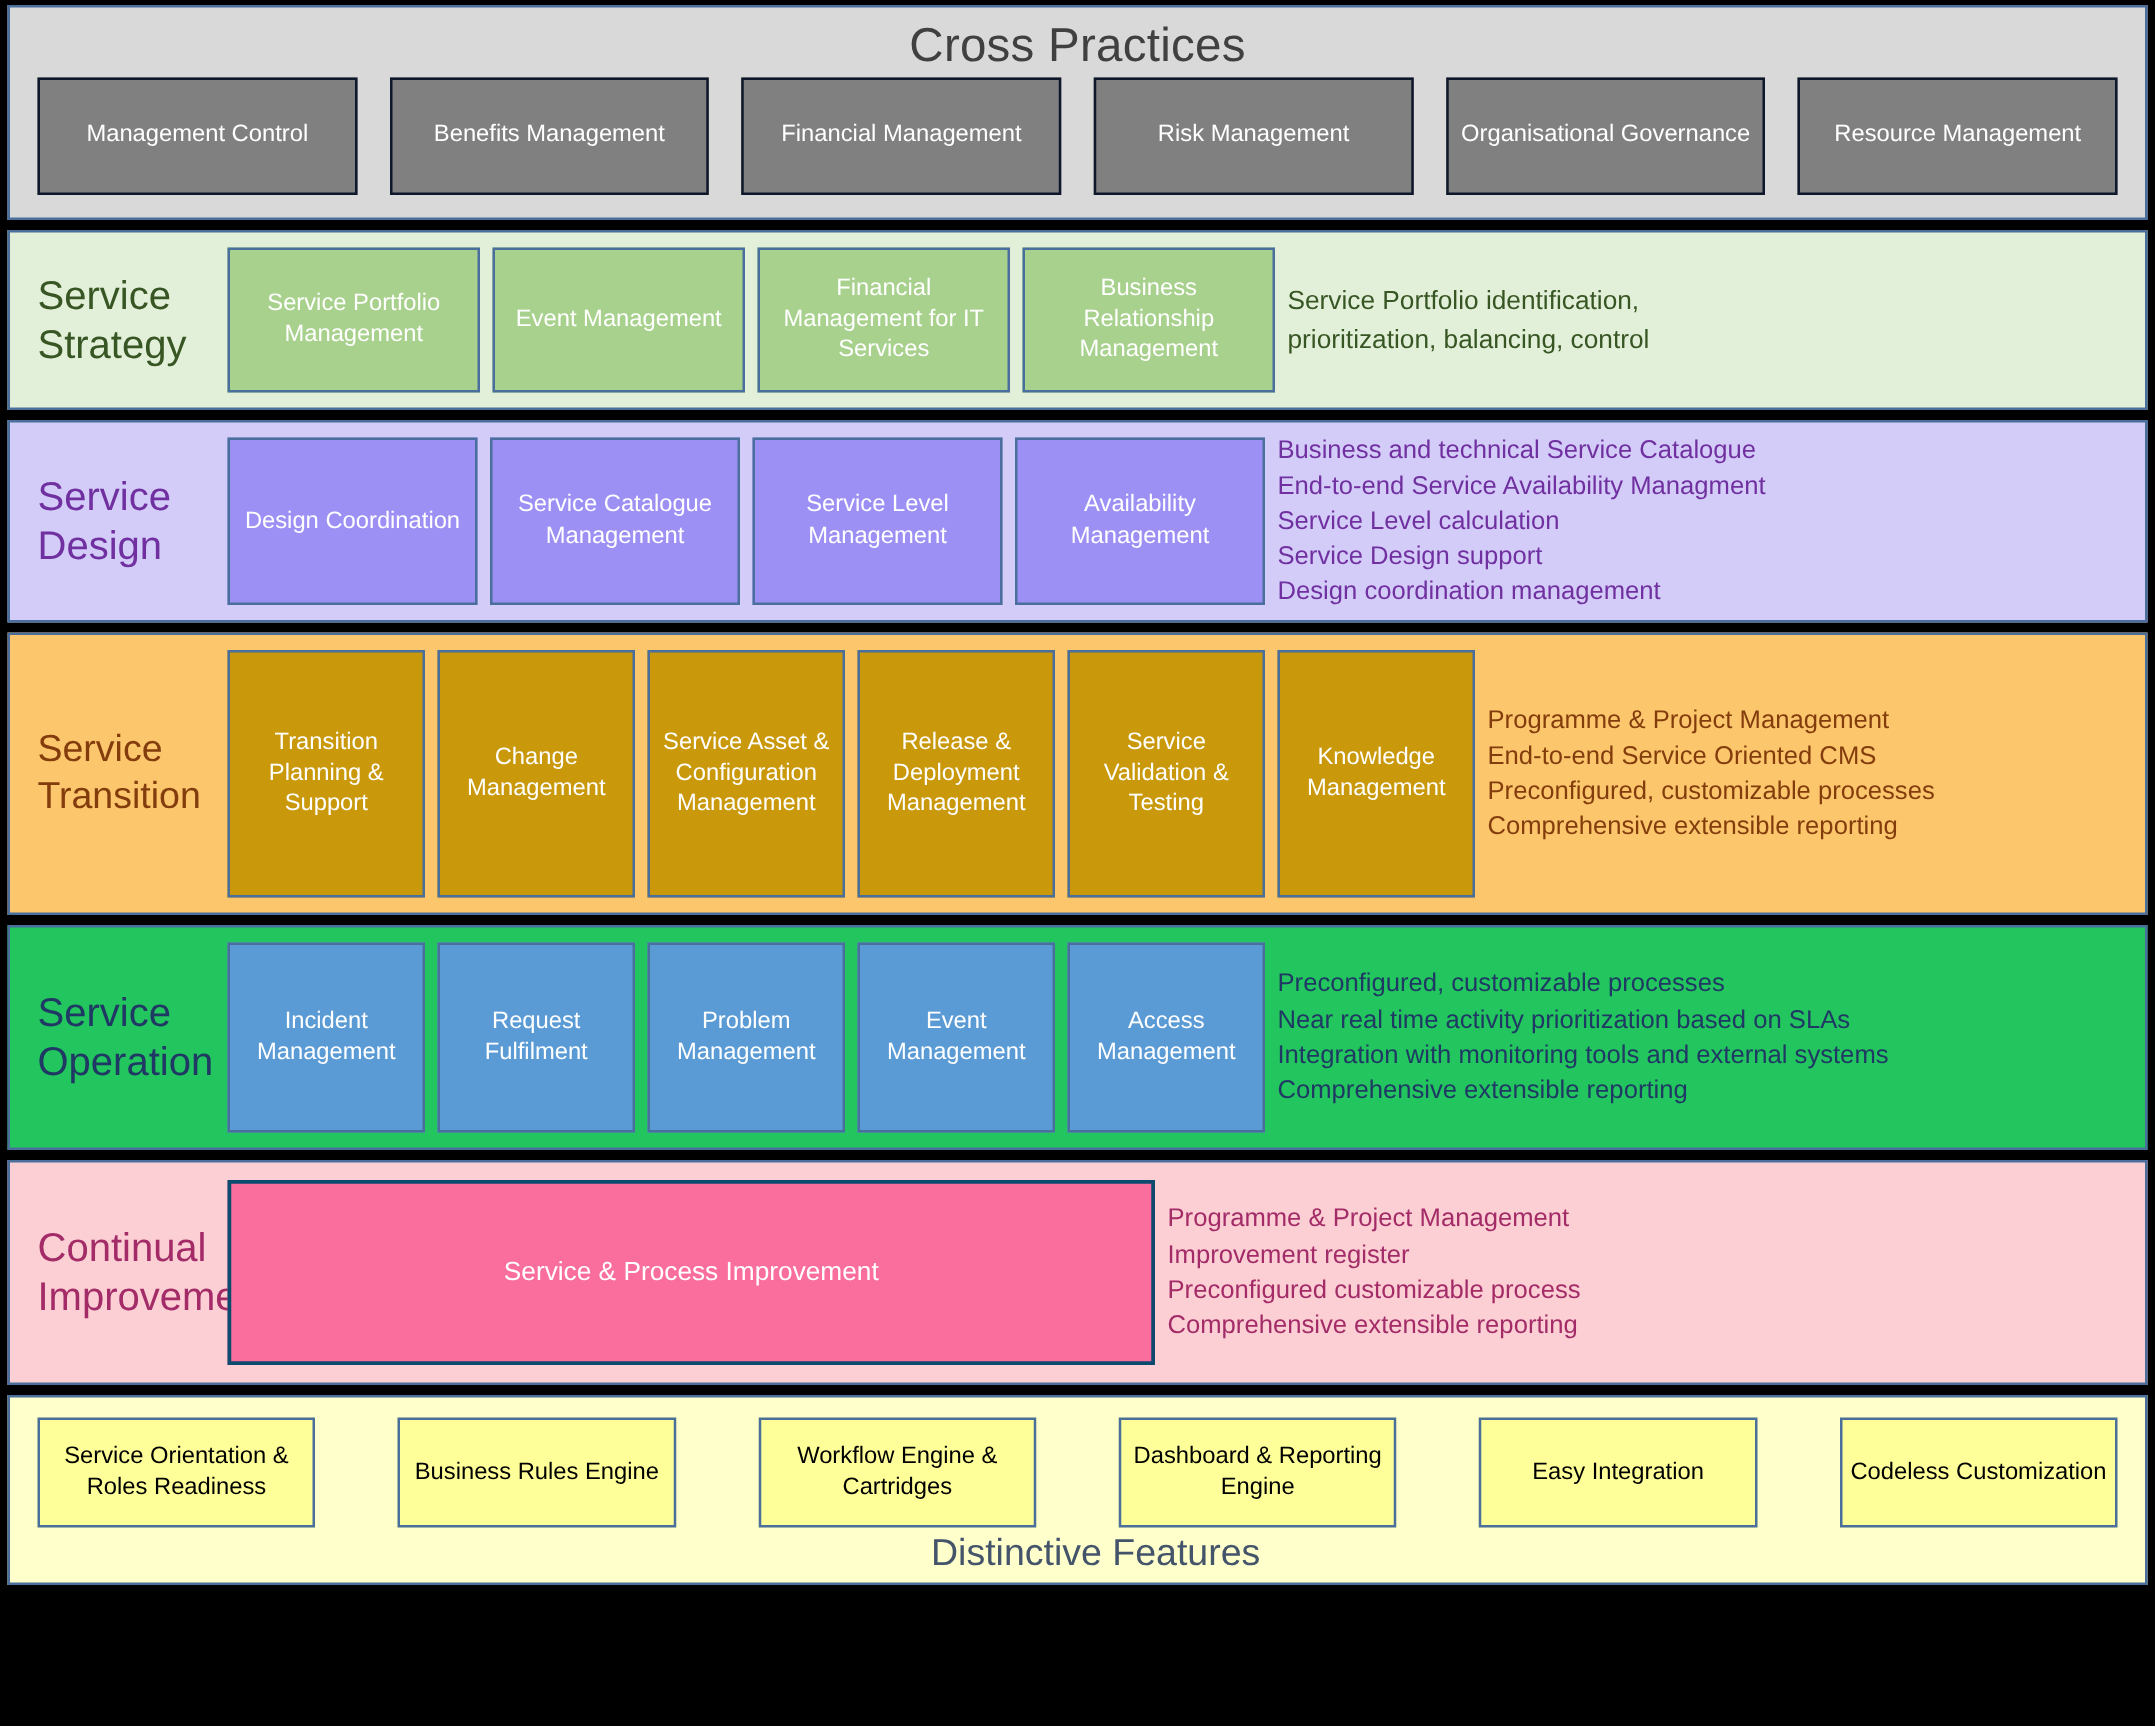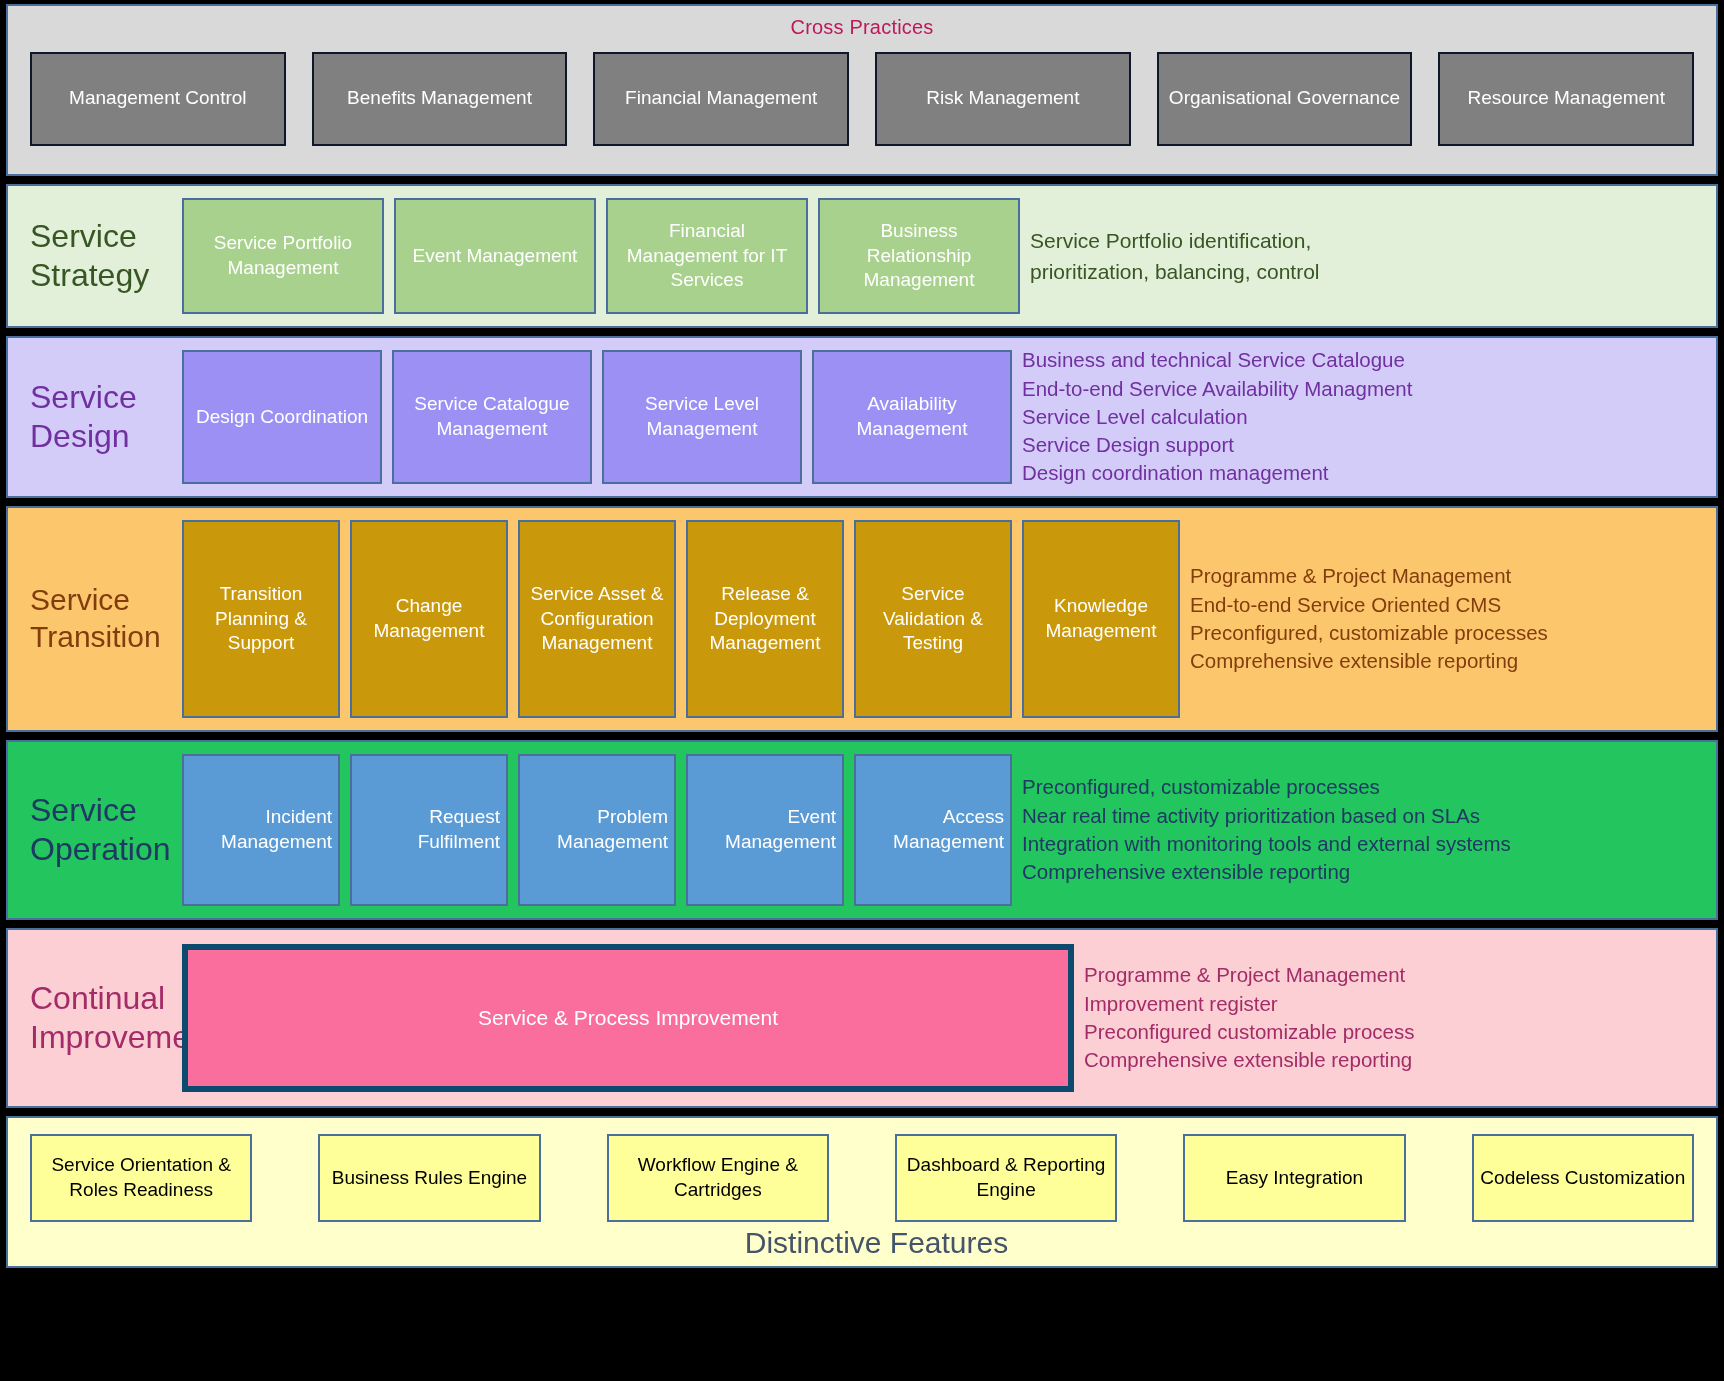--- a/index.html
+++ b/index.html
@@ -30,22 +30,22 @@
 
   
   .cross-band {
     background: #d9d9d9;
     height: 172px;
     flex-direction: column;
     padding: 0;
   }
   .cross-title {
     text-align: center;
-    font-size: 20px;
-    color: #be185d;
+    font-size: 38px;
+    color: #404040;
     padding-top: 10px;
     letter-spacing: .2px;
   }
   .cross-row {
     display: flex;
     flex: 1;
     align-items: center;
     padding: 0 22px 16px 22px;
     gap: 26px;
   }
@@ -125,37 +125,37 @@
   
   .band-transition { background: #fcc66d; height: 226px; }
   .band-transition .life-label { color: #833c0c; font-size: 30px; }
   .band-transition .life-box  { background: #c9980b; }
   .band-transition .life-notes{ color: #833c0c; }
   .band-transition .life-box { width: 158px; }
 
   
   .band-operation { background: #22c55e; height: 180px; }
   .band-operation .life-label { color: #1f3864; }
-  .band-operation .life-box  { background: #5b9bd5; text-align: right; }
+  .band-operation .life-box  { background: #5b9bd5; }
   .band-operation .life-notes{ color: #1f3864; }
   .band-operation .life-box { width: 158px; }
 
   
   .band-continual { background: #fbcfd3; height: 180px; }
   .band-continual .life-label { color: #a32b68; }
   .band-continual .life-notes{ color: #a32b68; }
   .ci-box {
     background: #fa6e9d;
-    border: 6px solid #0c4a6e;
+    border: 3px solid #0c4a6e;
     color: #ffffff;
     font-size: 21px;
     display: flex;
     align-items: center;
     justify-content: center;
-    width: 892px;
+    width: 742px;
     margin: 2px 0;
   }
 
   
   .features-band {
     background: #ffffcc;
     height: 152px;
     flex-direction: column;
     padding: 0;
   }

